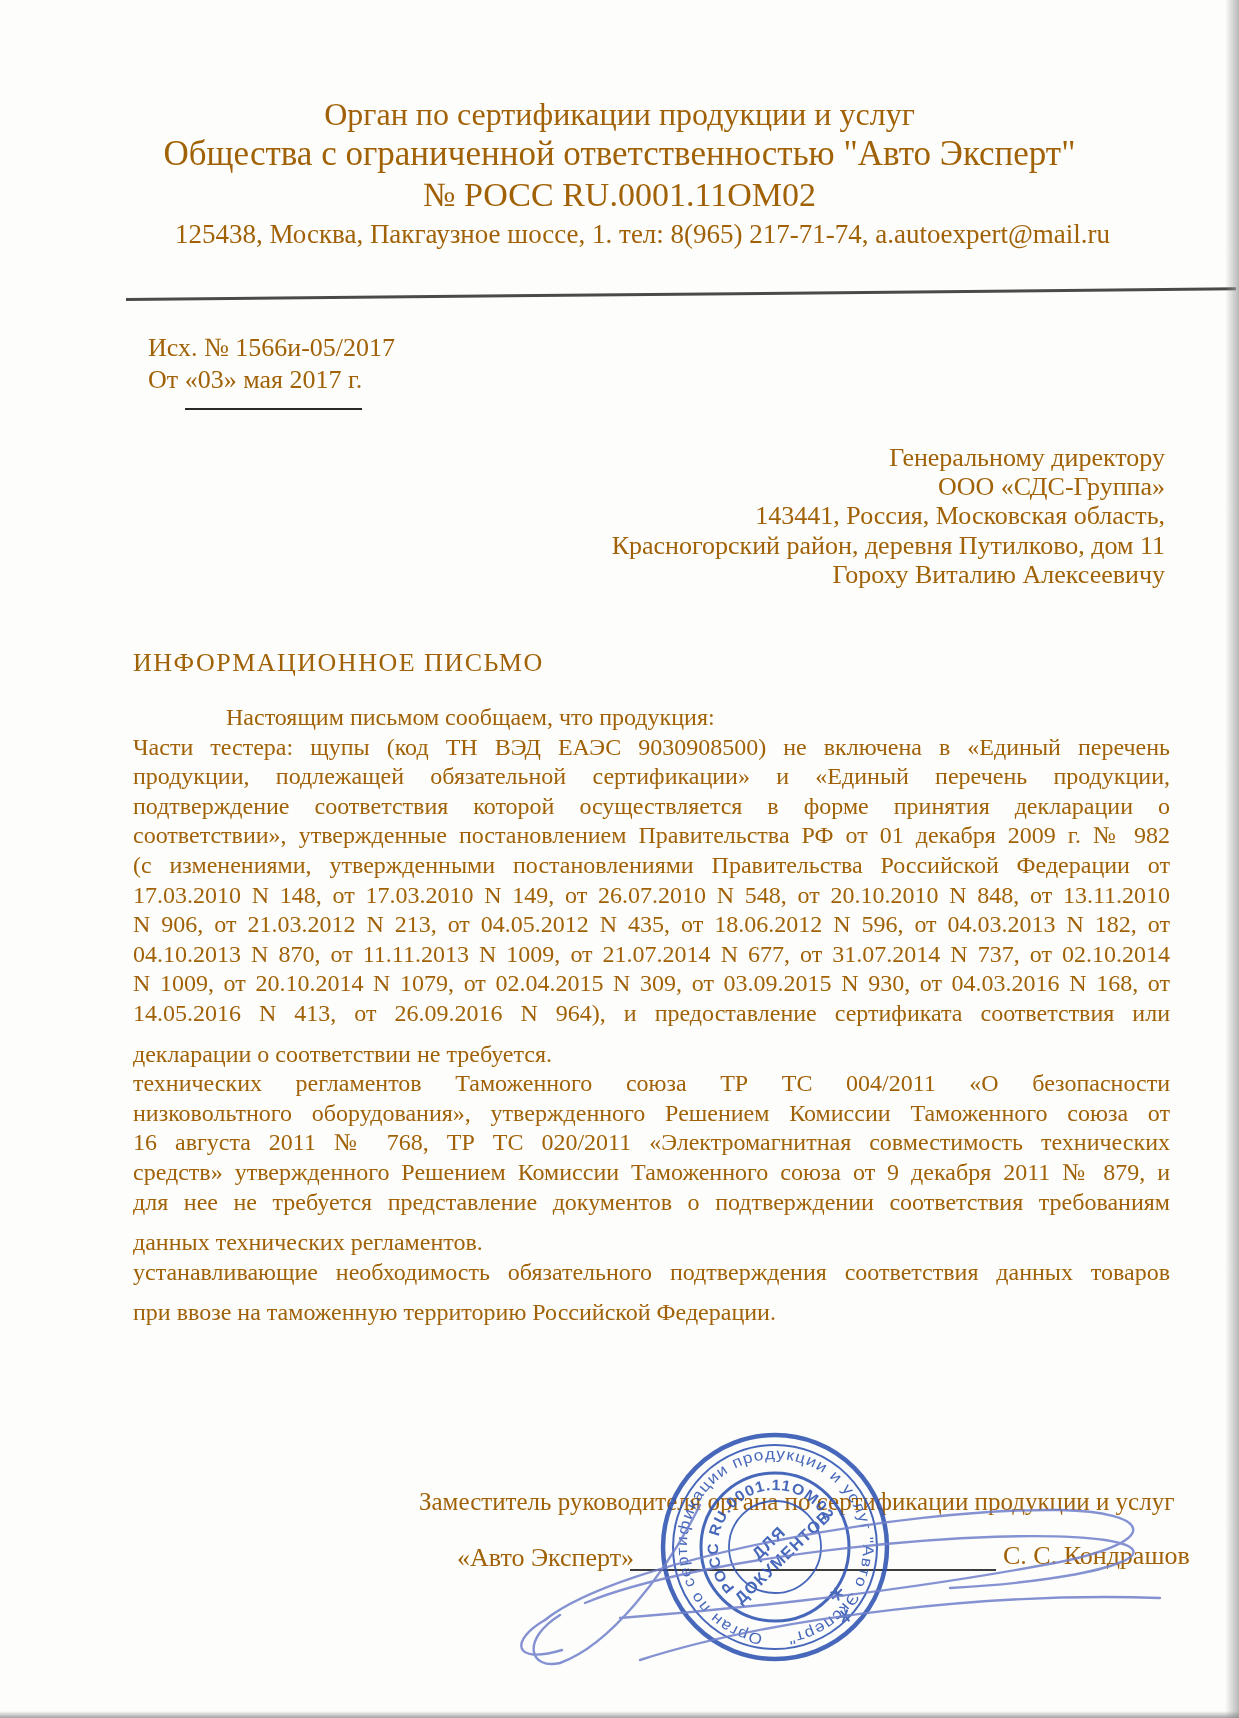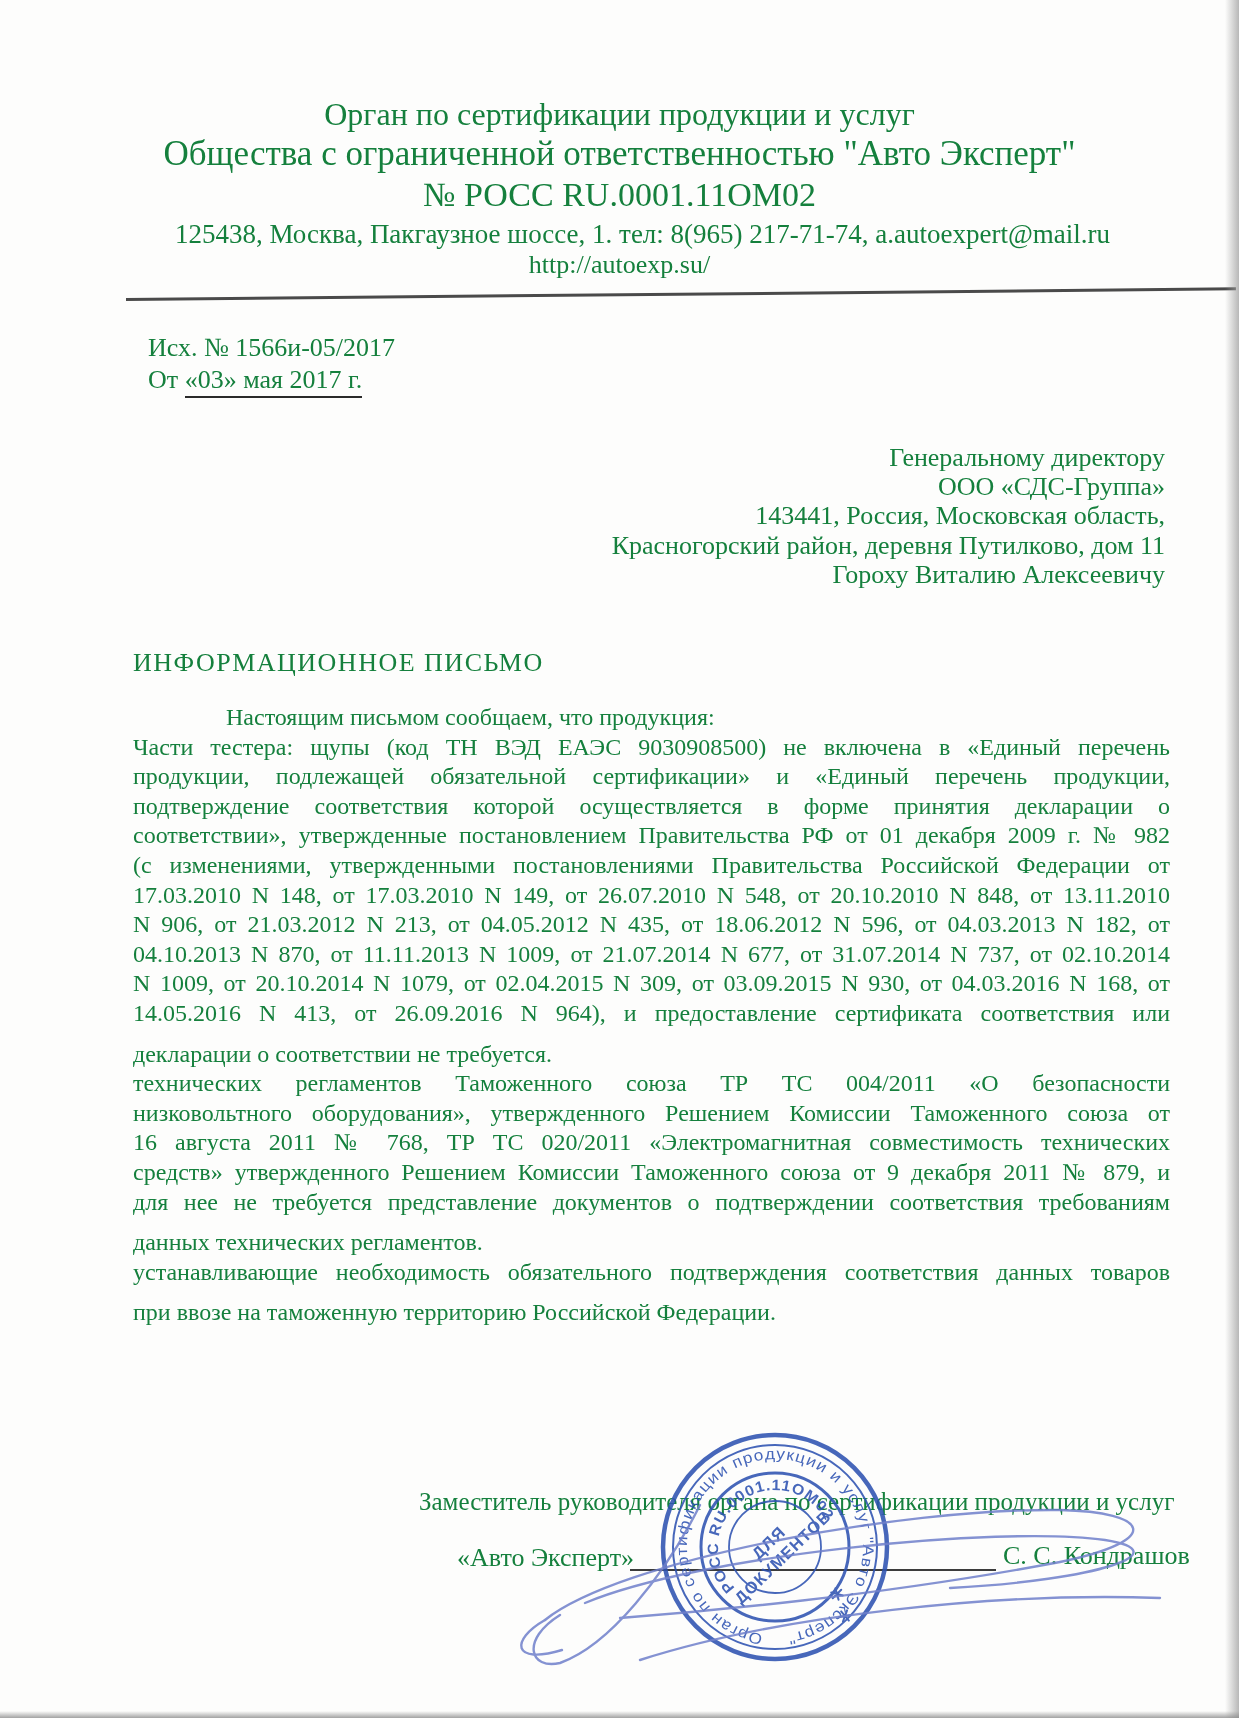--- a/index.html
+++ b/index.html
@@ -1,31 +1,31 @@
 <!DOCTYPE html>
 <html><head>
 <meta charset="utf-8">
 <style>
   html,body{margin:0;padding:0;background:#e8e8e8;}
   .page{
     position:relative;width:1239px;height:1718px;margin:0 auto;
     background:#fdfdfc;overflow:hidden;
-    font-family:"Liberation Serif","DejaVu Serif",serif;color:#15803d;
+    font-family:"Liberation Serif","DejaVu Serif",serif;color:#a16207;
   }
   .abs{position:absolute;}
   .hline{left:0;width:1239px;text-align:center;white-space:nowrap;}
   .h1{top:96px;font-size:32px;}
   .h2{top:134px;font-size:35px;}
   .h3{top:176px;font-size:34px;}
   .h4{top:219px;font-size:27px;padding-left:23px;}
   .h5{top:250px;font-size:26px;}
   .rule{left:126px;top:298px;width:1110px;height:3px;background:#4a4a4a;
         transform:rotate(-0.55deg);transform-origin:left center;}
   .refblock{left:148px;top:332px;font-size:26px;line-height:32px;white-space:nowrap;}
-  .date-underline{border-bottom:2px solid #2a2a2a;padding-bottom:2px;}
+  .date-underline{border-bottom:2px solid #2a2a2a;padding-bottom:14px;}
   .addressee{right:74px;top:443px;text-align:right;font-size:26px;line-height:29.2px;white-space:nowrap;}
   .title{left:133px;top:648px;width:1037px;font-size:26px;letter-spacing:1.5px;white-space:nowrap;}
   .body{left:133px;top:692px;width:1037px;font-size:24px;}
   .bline{height:29.6px;line-height:29.6px;text-align:justify;white-space:normal;}
   .bline.jfull{text-align-last:justify;}
   .bline.plast{text-align-last:left;margin-top:11px;}
   .bline.indent{text-indent:93px;}
   .sig1{left:419px;top:1488px;font-size:25px;white-space:nowrap;}
   .sig2{left:457px;top:1543px;font-size:26px;white-space:nowrap;}
   .signame{left:1003px;top:1541px;font-size:26px;white-space:nowrap;}
@@ -39,21 +39,20 @@
 </style>
 </head>
 <body>
 
 <div class="page">
 
   <div class="abs hline h1">Орган по сертификации продукции и услуг</div>
   <div class="abs hline h2">Общества с ограниченной ответственностью "Авто Эксперт"</div>
   <div class="abs hline h3">№ РОСС RU.0001.11ОМ02</div>
   <div class="abs hline h4">125438, Москва, Пакгаузное шоссе, 1. тел: 8(965) 217-71-74, a.autoexpert@mail.ru</div>
-  <div class="abs hline h5">http://autoexp.su/</div>
   <div class="abs rule"></div>
 
   <div class="abs refblock">
     <div>Исх. № 1566и-05/2017</div>
     <div><span>От </span><span class="date-underline">«03» мая 2017 г.</span></div>
   </div>
 
   <div class="abs addressee" id="addressee">
       <div>Генеральному директору</div>
       <div>ООО «СДС-Группа»</div>

